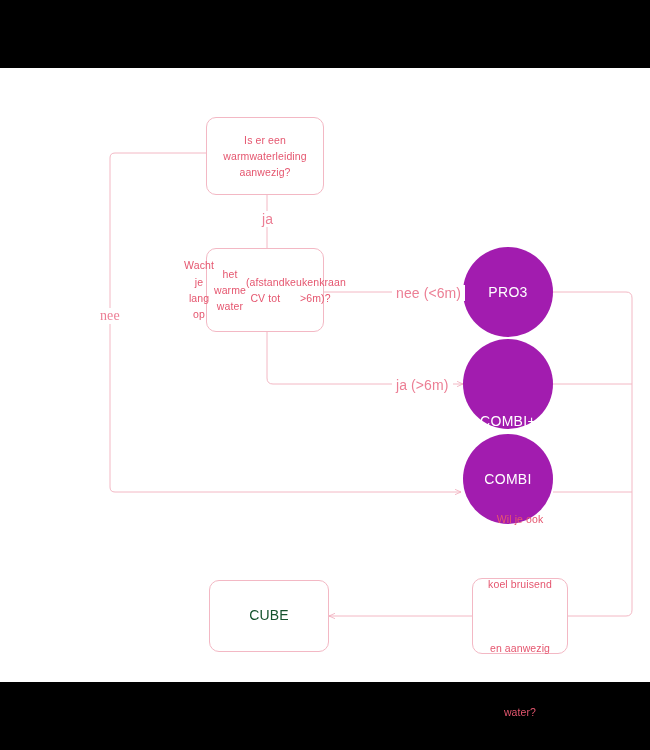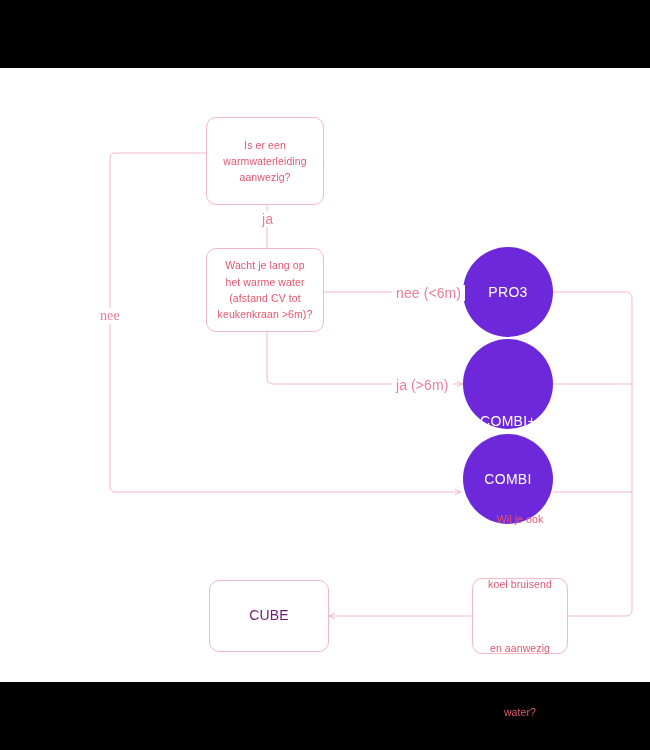--- a/index.html
+++ b/index.html
@@ -57,21 +57,21 @@
     border-radius: 10px;
     background: #ffffff;
     color: #e5566f;
     font-size: 10.5px;
     line-height: 1.55;
     letter-spacing: 0.1px;
     padding: 4px 8px;
   }
   .circle {
     border-radius: 50%;
-    background: #6d28d9;
+    background: #a21caf;
     color: #ffffff;
     font-size: 14px;
     letter-spacing: 0.3px;
   }
   .edge-label {
     position: absolute;
     color: #ec7f95;
     font-size: 14px;
     letter-spacing: 0.1px;
     white-space: nowrap;
@@ -109,27 +109,27 @@
         <path d="M 553 224 L 626 224 Q 632 224 632 230 L 632 542 Q 632 548 626 548 L 568 548"></path>
 
         <path d="M 553 316 L 632 316"></path>
 
         <path d="M 553 424 L 632 424"></path>
 
         <path d="M 472 548 L 329 548" marker-end="url(#arrow)"></path>
       </g>
     </svg>
 
-    <div class="node box" style="left:206px; top:49px; width:118px; height:88px; flex-direction:column;">
+    <div class="node box" style="left:206px; top:49px; width:118px; height:78px; flex-direction:column;">
       <span>Is er een</span>
       <span>warmwaterleiding</span>
       <span>aanwezig?</span>
     </div>
 
-    <div class="node box" style="left:206px; top:180px; width:118px; height:84px; flex-direction:column;">
+    <div class="node box" style="left:206px; top:180px; width:118px; height:84px; flex-direction:row;">
       <span>Wacht je lang op</span>
       <span>het warme water</span>
       <span>(afstand CV tot</span>
       <span>keukenkraan &gt;6m)?</span>
     </div>
 
     <div class="node circle" style="left:463px; top:179px; width:90px; height:90px;">
       <span>PRO3</span>
     </div>
 
@@ -141,21 +141,21 @@
       <span>COMBI</span>
     </div>
 
     <div class="node box" style="left:472px; top:510px; width:96px; height:76px; flex-direction:column;gap:48px;">
       <span>Wil je ook</span>
       <span>koel bruisend</span>
       <span>en aanwezig</span>
       <span>water?</span>
     </div>
 
-    <div class="node box" style="left:209px; top:512px; width:120px; height:72px; font-size:14px; color:#701a75;">
+    <div class="node box" style="left:209px; top:512px; width:120px; height:72px; font-size:14px; color:#14532d;">
       <span>CUBE</span>
     </div>
 
     <span class="edge-label" style="left:258px; top:143px;">ja</span>
 
     <span class="edge-label" style="left:96px; top:240px;font-family:Liberation Serif, serif;">nee</span>
 
     <span class="edge-label" style="left:392px; top:217px;">nee (&lt;6m)</span>
 
     <span class="edge-label" style="left:392px; top:309px;">ja (&gt;6m)</span>

